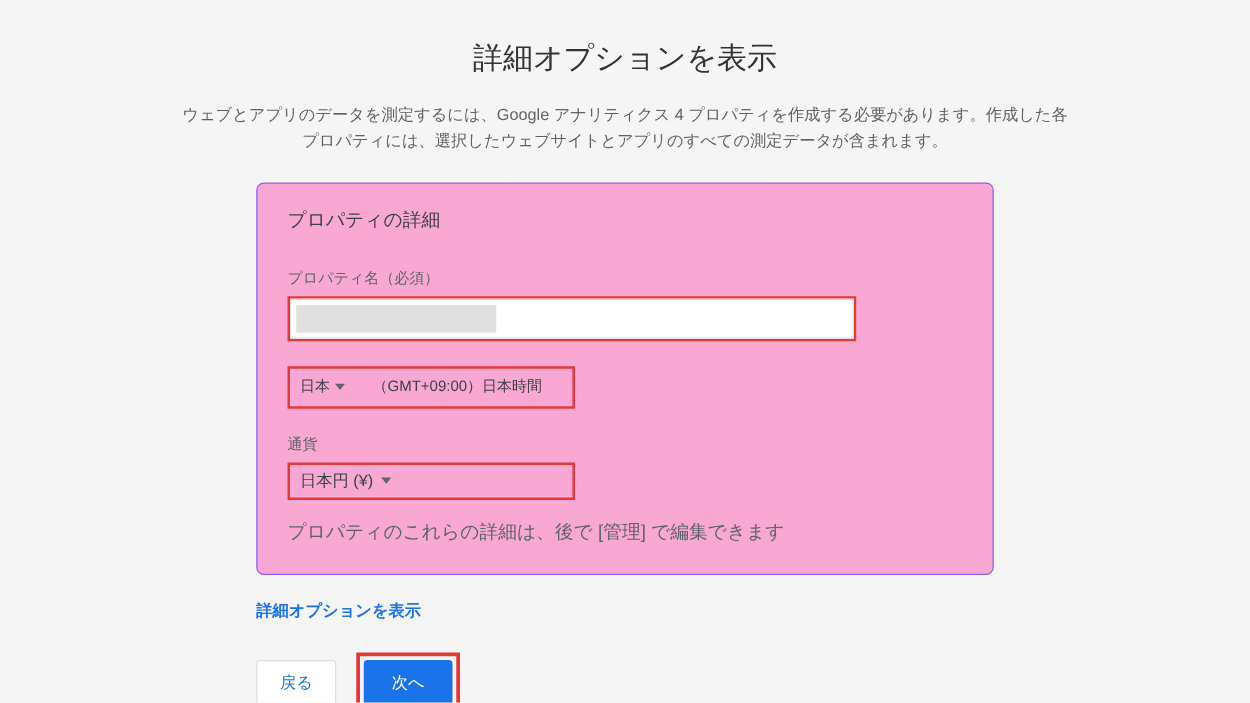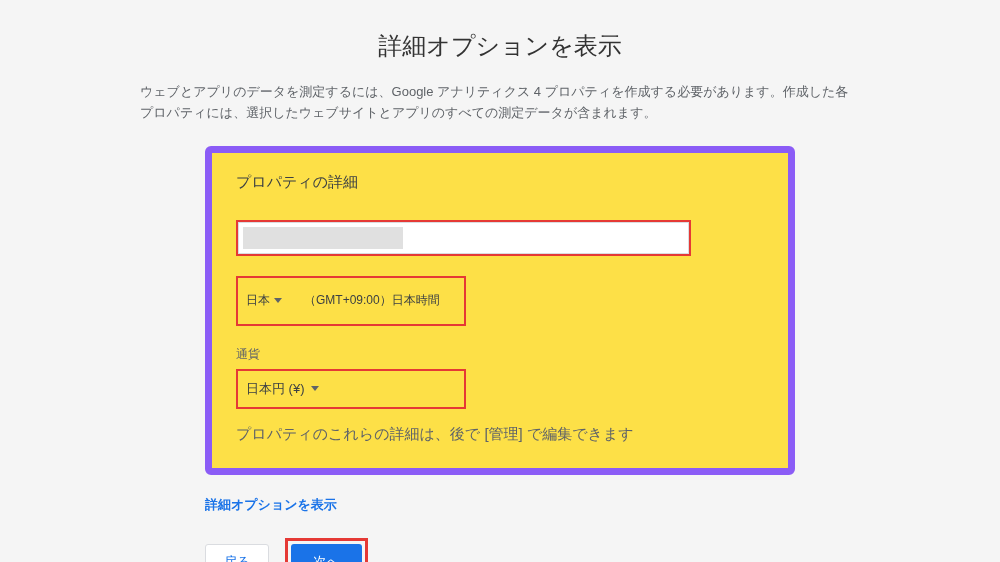--- a/index.html
+++ b/index.html
@@ -20,29 +20,30 @@
       padding: 30px 0 20px;
     }
     .page-title {
       text-align: center;
       font-size: 24px;
       color: #333;
       font-weight: 400;
       margin-bottom: 20px;
     }
     .description {
+      text-align: center;
       font-size: 13px;
       color: #5f6368;
       line-height: 1.6;
       margin: 0 auto 22px;
       max-width: 720px;
     }
     .card {
-      background: #fde047;
-      border: 7px solid #8b5cf6;
+      background: #f9a8d4;
+      border: 1px solid #8b5cf6;
       border-radius: 6px;
       width: 590px;
       margin: 0 auto;
       padding: 20px 24px 24px;
     }
     .card-title {
       font-size: 15px;
       color: #3c4043;
       font-weight: 400;
       margin-bottom: 28px;
@@ -88,21 +89,21 @@
       position: absolute;
       left: 5px;
       top: 5px;
       width: 160px;
       height: 22px;
       background: #e0e0e0;
     }
     .timezone-wrapper {
       border: 2px solid #e53935;
       width: 230px;
-      height: 50px;
+      height: 34px;
       display: flex;
       align-items: center;
     }
     .timezone-inner {
       display: flex;
       align-items: center;
       width: 100%;
       height: 100%;
       padding: 0 8px;
       font-size: 12px;
@@ -124,21 +125,21 @@
       display: inline-block;
       width: 0;
       height: 0;
       border-left: 4px solid transparent;
       border-right: 4px solid transparent;
       border-top: 5px solid #5f6368;
     }
     .currency-wrapper {
       border: 2px solid #e53935;
       width: 230px;
-      height: 40px;
+      height: 30px;
       display: flex;
       align-items: center;
     }
     .currency-inner {
       display: flex;
       align-items: center;
       padding: 0 8px;
       font-size: 13px;
       color: #3c4043;
       gap: 6px;
@@ -194,20 +195,21 @@
 <body>
 
 <div class="container">
   <h1 class="page-title">詳細オプションを表示</h1>
   <p class="description">ウェブとアプリのデータを測定するには、Google アナリティクス 4 プロパティを作成する必要があります。作成した各プロパティには、選択したウェブサイトとアプリのすべての測定データが含まれます。</p>
 
   <div class="card">
     <div class="card-title">プロパティの詳細</div>
 
     <div class="field-group">
+      <div class="field-label">プロパティ名（必須）</div>
       <div class="property-name-wrapper">
         <input type="text" class="property-name-input" value="" style="">
         <div class="redacted-overlay"></div>
       </div>
     </div>
 
     <div class="field-group">
       <div class="timezone-wrapper">
         <div class="timezone-inner">
           <div class="country-select">

